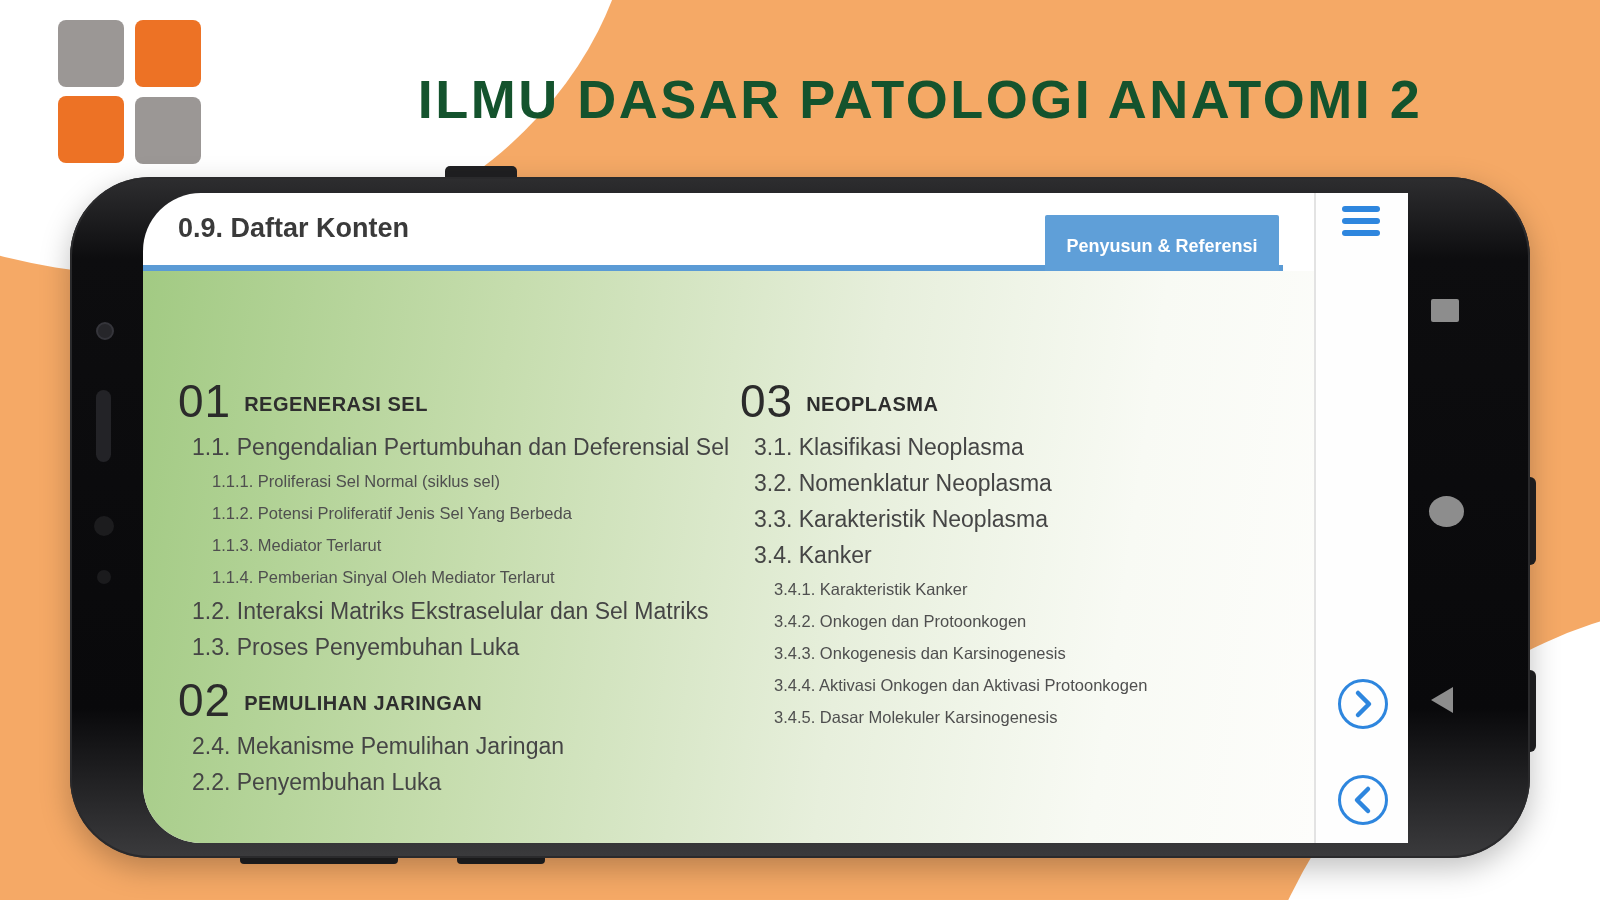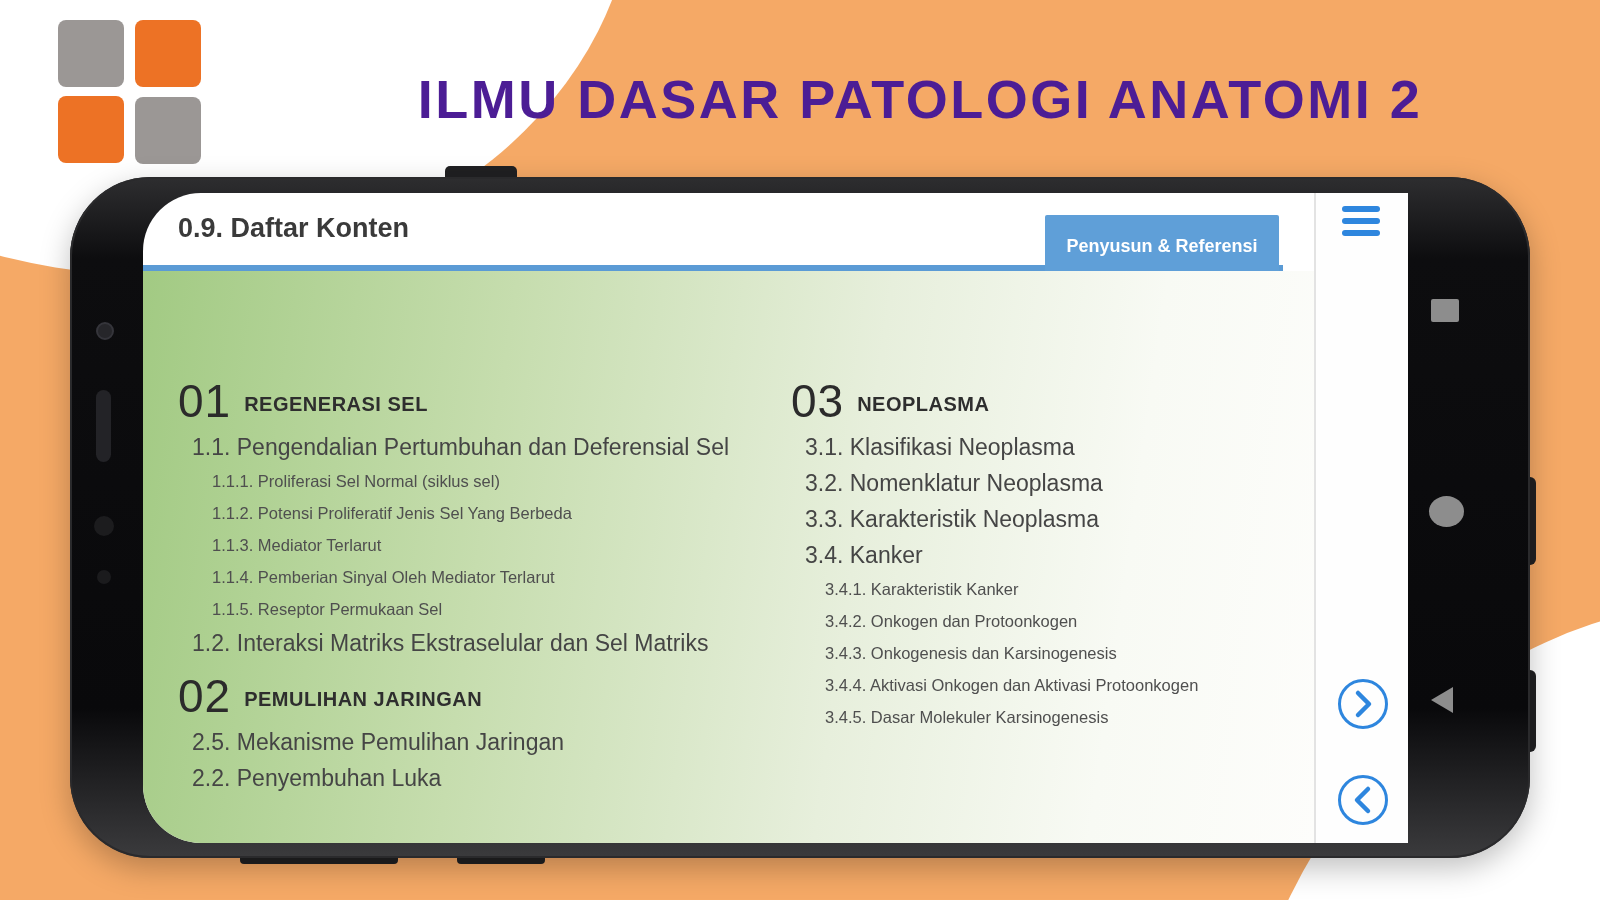--- a/index.html
+++ b/index.html
@@ -14,21 +14,21 @@
   
   .logo{position:absolute;left:58px;top:20px;width:143px;height:143px;}
   .logo .sq{position:absolute;width:66px;height:67px;border-radius:8px;}
   .sq1{left:0;top:0;}
   .sq2{left:77px;top:0;}
   .sq3{left:0;top:76px;}
   .sq4{left:77px;top:77px;}
 
   
   .banner-title{position:absolute;left:300px;top:68px;width:1240px;text-align:center;
-    color:#4c1d95;font-size:54px;font-weight:700;letter-spacing:2.5px;white-space:nowrap;}
+    color:#14532d;font-size:54px;font-weight:700;letter-spacing:2.5px;white-space:nowrap;}
 
   
   .bump{position:absolute;background:#202022;z-index:1;}
   .bump-top{left:445px;top:166px;width:72px;height:18px;border-radius:5px;}
   .bump-b1{left:240px;top:846px;width:158px;height:18px;border-radius:4px;}
   .bump-b2{left:457px;top:846px;width:88px;height:18px;border-radius:4px;}
   .bump-r1{left:1520px;top:477px;width:16px;height:88px;border-radius:6px;}
   .bump-r2{left:1520px;top:670px;width:16px;height:82px;border-radius:6px;}
 
   .phone{position:absolute;left:70px;top:177px;width:1460px;height:681px;border-radius:80px;z-index:2;
@@ -49,21 +49,21 @@
   .blue-line{position:absolute;left:0;top:72px;width:1140px;height:6px;background:#5b9bd5;}
   .ref-button{position:absolute;left:902px;top:22px;width:234px;height:62px;background:#5f9fd8;
     color:#ffffff;font-size:18px;font-weight:700;display:flex;align-items:center;justify-content:center;
     border-radius:2px;cursor:pointer;}
 
   .panel{position:absolute;left:0;top:78px;width:1171px;height:572px;
     background:linear-gradient(98deg,#a2ca83 0%,#c6ddae 30%,#e7efdc 60%,#f8faf4 82%,#fdfdfb 100%);}
 
   .toc-col{position:absolute;top:104px;}
   .col-0{left:35px;width:575px;}
-  .col-1{left:648px;width:530px;}
+  .col-1{left:597px;width:530px;}
 
   .sec-head{height:48px;display:flex;align-items:flex-end;gap:13px;}
   .sec-num{font-size:46px;line-height:44px;font-weight:400;color:#2b2b2b;letter-spacing:1px;}
   .sec-title{font-size:20px;font-weight:700;color:#2e2e2e;padding-bottom:7px;letter-spacing:.5px;}
   .sec-items{margin-top:13px;}
   .sec-gap{margin-top:16px;}
   .item{cursor:pointer;white-space:nowrap;}
   .item-l1{font-size:23px;line-height:22px;margin:0 0 14px 14px;color:#454545;}
   .item-l2{font-size:16.5px;line-height:19px;margin:0 0 13px 34px;color:#4f4f4f;}
 
@@ -126,31 +126,31 @@
             <div class="sec-head">
               <span class="sec-num">01</span>
               <span class="sec-title">REGENERASI SEL</span>
             </div>
             <div class="sec-items">
               <div class="item item-l1">1.1. Pengendalian Pertumbuhan dan Deferensial Sel</div>
               <div class="item item-l2">1.1.1. Proliferasi Sel Normal (siklus sel)</div>
               <div class="item item-l2">1.1.2. Potensi Proliferatif Jenis Sel Yang Berbeda</div>
               <div class="item item-l2">1.1.3. Mediator Terlarut</div>
               <div class="item item-l2">1.1.4. Pemberian Sinyal Oleh Mediator Terlarut</div>
-              <div class="item item-l2">1.1.5. Reseptor Permukaan Sel</div>
               <div class="item item-l1">1.2. Interaksi Matriks Ekstraselular dan Sel Matriks</div>
+              <div class="item item-l1">1.3. Proses Penyembuhan Luka</div>
             </div>
           </div>
           <div class="section sec-gap">
             <div class="sec-head">
               <span class="sec-num">02</span>
               <span class="sec-title">PEMULIHAN JARINGAN</span>
             </div>
             <div class="sec-items">
-              <div class="item item-l1">2.5. Mekanisme Pemulihan Jaringan</div>
+              <div class="item item-l1">2.4. Mekanisme Pemulihan Jaringan</div>
               <div class="item item-l1">2.2. Penyembuhan Luka</div>
             </div>
           </div>
         </div>
       <div class="toc-col col-1">
           <div class="section">
             <div class="sec-head">
               <span class="sec-num">03</span>
               <span class="sec-title">NEOPLASMA</span>
             </div>

